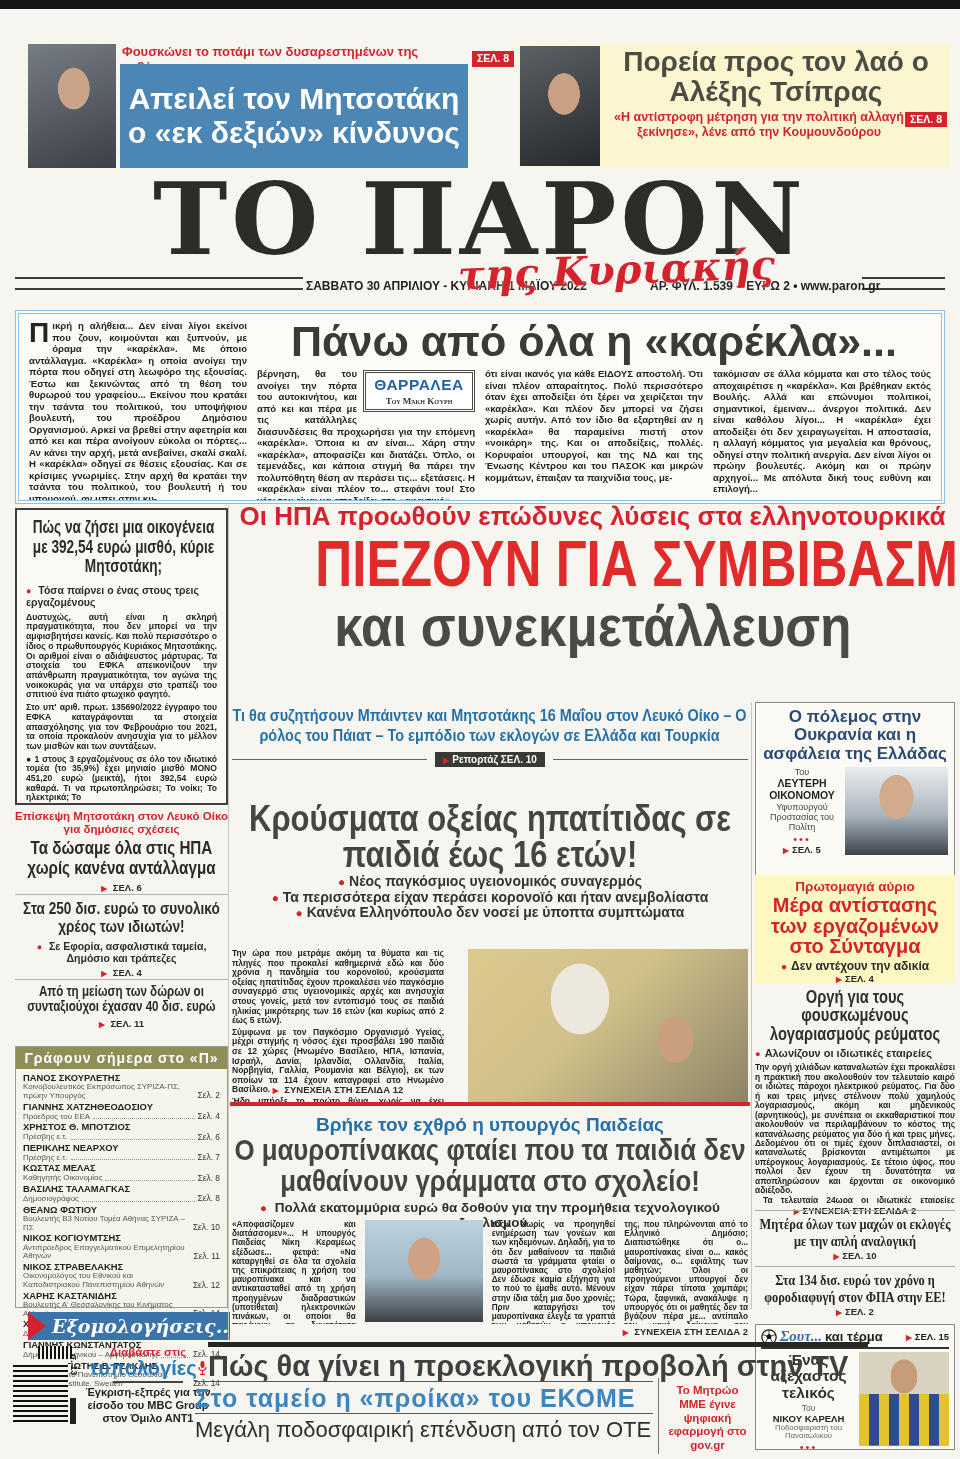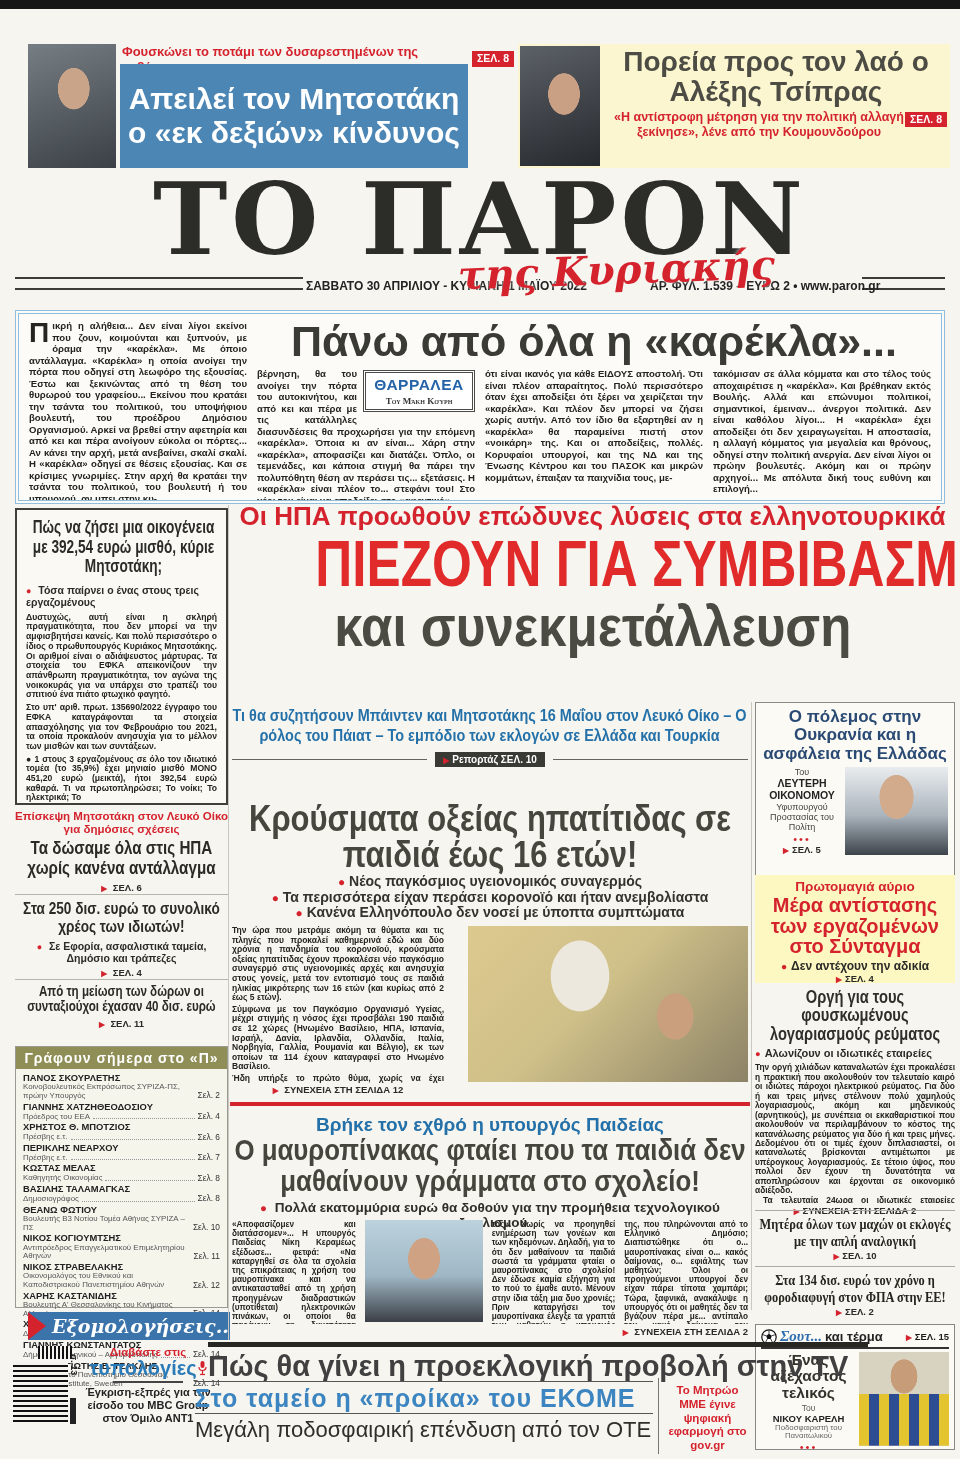--- a/index.html
+++ b/index.html
@@ -129,21 +129,21 @@
   #report .bx{background:#3a3a34;color:#fff;font-size:10px;font-weight:bold;padding:2px 8px;}
   #olive{left:232px;top:772px;width:516px;height:31px;background:#8e8e58;color:#fff;
          display:flex;align-items:center;justify-content:center;font-size:19.5px;font-weight:bold;}
   #olive .nm{color:#e0462e;margin-right:6px;}
 
   
   #heptitle{left:232px;top:801px;width:600px;transform:scaleX(0.86);transform-origin:left top;
             font-size:36px;line-height:1.0;font-weight:bold;color:#46463f;text-align:center;}
   #hepbul{left:232px;top:874px;width:516px;text-align:center;font-size:14px;font-weight:bold;
           color:#33332e;line-height:1.12;}
-  #hepwrap{left:232px;top:926px;width:516px;height:158px;overflow:hidden;}
+  #hepwrap{left:232px;top:949px;width:516px;height:158px;overflow:hidden;}
   #heptxt{width:212px;font-size:8.5px;line-height:1.13;}
   #heptxt p{margin-bottom:2px;}
   #hep-photo{position:absolute;right:0;top:0;width:280px;height:156px;
     background:radial-gradient(ellipse 30px 38px at 74% 58%, #c99f7e 60%, rgba(0,0,0,0) 62%),
                radial-gradient(ellipse 48px 58px at 40% 32%, #ece8de 60%, rgba(0,0,0,0) 62%),
                linear-gradient(135deg,#dcc98e 0%,#cfc089 45%,#8c8266 100%);}
   #hepcont{left:232px;top:1084px;width:212px;text-align:center;}
   #redrule{left:230px;top:1102px;width:520px;height:4px;background:#d5232e;}
 
   

